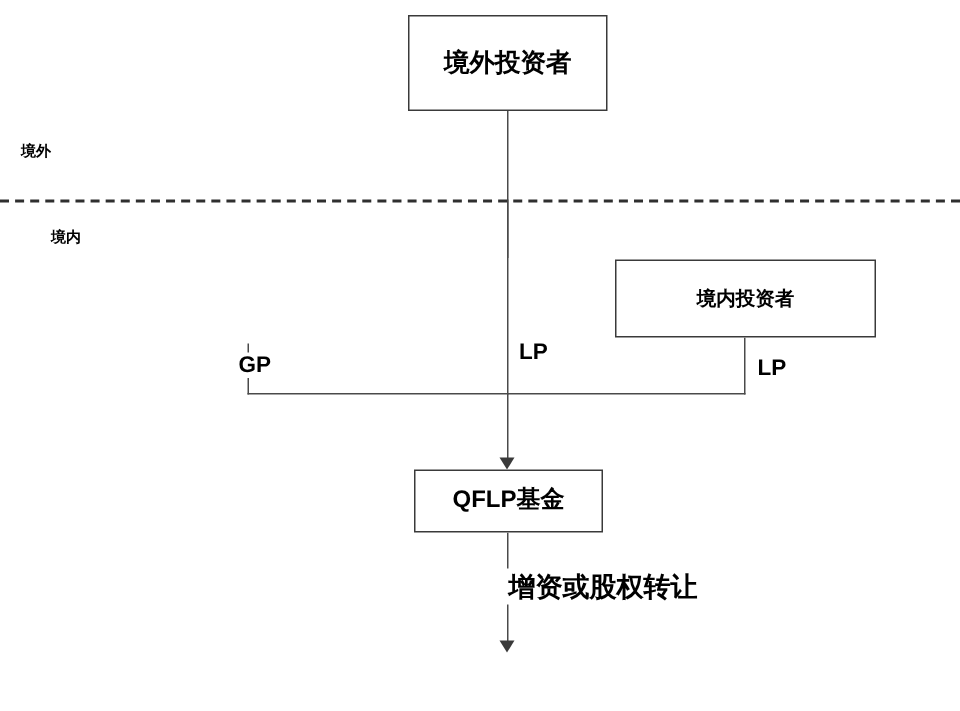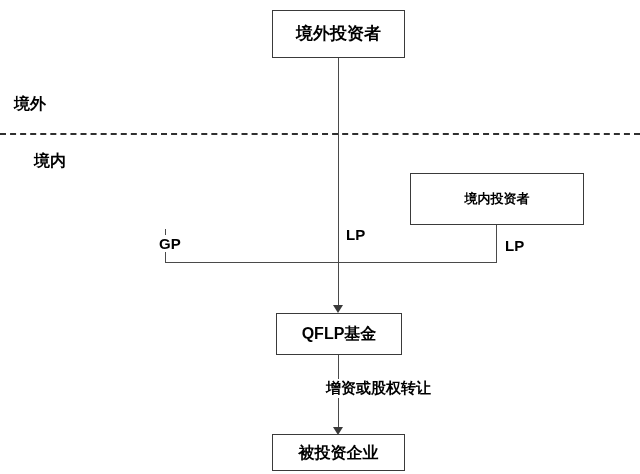--- a/index.html
+++ b/index.html
@@ -24,21 +24,21 @@
     align-items: center;
     justify-content: center;
     text-align: center;
     color: #000000;
     font-weight: bold;
     line-height: 1.25;
     white-space: pre-line;
     z-index: 3;
   }
   #node-overseas-investor {
-    left: 272px; top: 10px; width: 133px; height: 48px;
+    left: 272px; top: 10px; width: 133px; height: 64px;
     font-size: 17px;
   }
   #node-fund-manager {
     left: 64px; top: 172px; width: 227px; height: 57px;
     font-size: 16px;
   }
   #node-domestic-investor {
     left: 410px; top: 173px; width: 174px; height: 52px;
     font-size: 13px;
   }
@@ -87,40 +87,40 @@
   #border-line {
     position: absolute;
     left: 0; top: 133px; width: 640px; height: 0;
     border-top: 2px dashed #2f2f2f;
     z-index: 2;
   }
 
   .zone-label {
     position: absolute;
     color: #000000;
-    font-size: 16px;
+    font-size: 10px;
     font-weight: bold;
     z-index: 3;
   }
   #zone-label-offshore { left: 14px; top: 94px; }
   #zone-label-onshore { left: 14px; top: 151px; margin-left: 20px; }
 
   .edge-label {
     position: absolute;
     color: #000000;
     font-size: 15px;
     font-weight: bold;
     background: #ffffff;
     padding: 0 2px;
     z-index: 4;
   }
   #edge-label-gp { left: 157px; top: 235px; }
   #edge-label-lp-center { left: 344px; top: 226px; }
   #edge-label-lp-right { left: 503px; top: 237px; }
-  #edge-label-capital-increase { left: 324px; top: 379px; font-size: 15px; text-align: center; }
+  #edge-label-capital-increase { left: 337px; top: 379px; font-size: 18px; text-align: center; }
 </style>
 </head>
 <body>
 
 <div id="canvas">
 
   <div class="line-v" id="line-overseas-to-center"></div>
   <div class="line-v" id="line-center-cross-border"></div>
   <div class="line-v" id="line-gp-drop"></div>
   <div class="line-v" id="line-lp-right-drop"></div>
@@ -131,20 +131,19 @@
   <div class="arrowhead" id="arrow-into-fund"></div>
   <div class="arrowhead" id="arrow-into-enterprise"></div>
 
   <div id="border-line"></div>
   <div class="zone-label" id="zone-label-offshore">境外</div>
   <div class="zone-label" id="zone-label-onshore">境内</div>
 
   <div class="node" id="node-overseas-investor">境外投资者</div>
   <div class="node" id="node-domestic-investor">境内投资者</div>
   <div class="node" id="node-qflp-fund">QFLP基金</div>
-  <div class="node" id="node-invested-enterprise">被投资企业</div>
 
   <div class="edge-label" id="edge-label-gp">GP</div>
   <div class="edge-label" id="edge-label-lp-center">LP</div>
   <div class="edge-label" id="edge-label-lp-right">LP</div>
   <div class="edge-label" id="edge-label-capital-increase">增资或股权转让</div>
 
 </div>
 
 </body></html>

